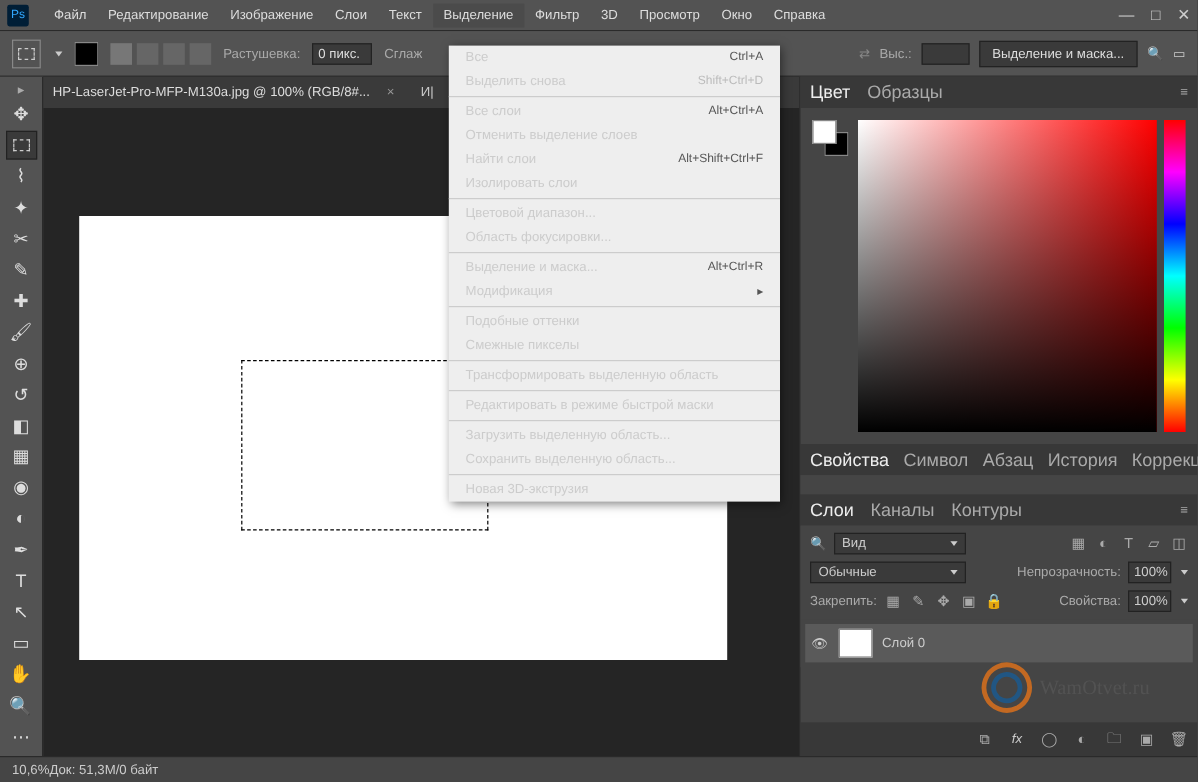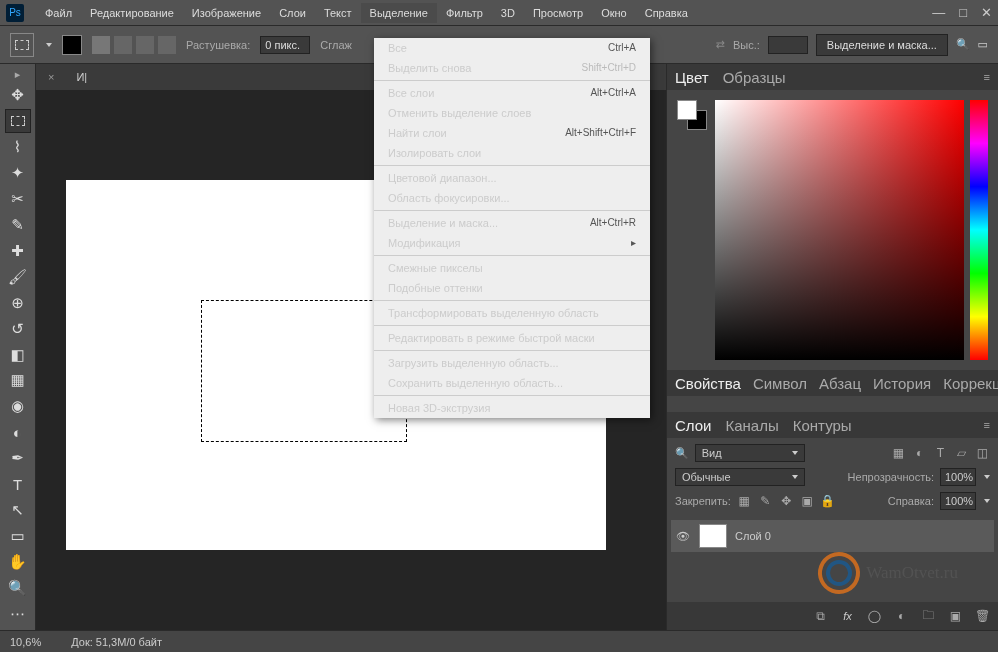--- a/index.html
+++ b/index.html
@@ -62,21 +62,21 @@
 .mini{width:15px;height:15px;color:#aaa;display:flex;align-items:center;justify-content:center;font-size:12px}
 .num{background:#3a3a3a;border:1px solid #222;padding:2px 4px;width:36px;text-align:right}
 .layer-list{background:#454545;padding:4px;display:flex;flex-direction:column;gap:4px}
 .layer{background:#5a5a5a;display:flex;align-items:center;gap:8px;padding:4px}
 .eye{width:16px;text-align:center}
 .thumb{width:28px;height:24px;background:#fff;border:1px solid #888}
 .watermark{position:absolute;right:40px;bottom:58px;display:flex;align-items:center;gap:6px;opacity:0.85;pointer-events:none}
 .wm-logo{width:42px;height:42px;border:4px solid #d9701c;border-radius:50%;position:relative;transform:rotate(20deg)}
 .wm-logo::after{content:"";position:absolute;inset:4px;border:4px solid #1b5a8e;border-radius:50%}
 .wm-text{font-size:17px;color:#555;font-family:Georgia,serif}
-.status{height:22px;background:#454545;display:flex;align-items:center;padding:0 10px;gap:30px;border-top:1px solid #2a2a2a}
+.status{height:22px;background:#454545;display:flex;align-items:center;padding:0 10px;border-top:1px solid #2a2a2a}
 .layer-bottom{height:28px;background:#383838;display:flex;align-items:center;justify-content:flex-end;gap:12px;padding:0 8px}
 </style>
 </head>
 <body>
 
 <div class="titlebar">
   <div class="ps-logo">Ps</div>
   <div class="menubar">
     <div class="menu-item">Файл</div>
     <div class="menu-item">Редактирование</div>
@@ -145,20 +145,21 @@
     <div class="tool">T</div>
     <div class="tool">↖</div>
     <div class="tool">▭</div>
     <div class="tool">✋</div>
     <div class="tool">🔍</div>
     <div class="tool">⋯</div>
   </div>
 
   <div class="canvas-area">
     <div class="tabbar">
+      <span class="doc-tab">HP-LaserJet-Pro-MFP-M130a.jpg @ 100% (RGB/8#...</span>
       <span class="tab-close">×</span>
       <span style="margin-left:12px">И|</span>
     </div>
     <div class="canvas-wrap">
       <div class="art"></div>
       <div class="marquee"></div>
     </div>
   </div>
 
   <div class="panels">
@@ -215,21 +216,21 @@
           <div class="caret"></div>
       </div>
       <div class="row">
         <span class="opt-label">Закрепить:</span>
         <div class="mini">▦</div>
         <div class="mini">✎</div>
         <div class="mini">✥</div>
         <div class="mini">▣</div>
         <div class="mini">🔒</div>
         <div style="flex:1"></div>
-        <span class="opt-label">Справка:</span>
+        <span class="opt-label">Свойства:</span>
         <div class="num">100%</div>
           <div class="caret"></div>
       </div>
     </div>
     <div class="layer-list">
       <div class="layer">
         <div class="eye">👁</div>
         <div class="thumb"></div>
         <span>Слой 0</span>
       </div>
@@ -293,25 +294,25 @@
     <div class="dd-item">
       <span>Выделение и маска...</span>
       <span>Alt+Ctrl+R</span>
     </div>
     <div class="dd-item">
       <span>Модификация</span>
       <span>▸</span>
     </div>
     <div class="dd-sep"></div>
     <div class="dd-item">
+      <span>Подобные оттенки</span>
+      <span></span>
+    </div>
+    <div class="dd-item">
       <span>Смежные пикселы</span>
-      <span></span>
-    </div>
-    <div class="dd-item">
-      <span>Подобные оттенки</span>
       <span></span>
     </div>
     <div class="dd-sep"></div>
     <div class="dd-item">
       <span>Трансформировать выделенную область</span>
       <span></span>
     </div>
     <div class="dd-sep"></div>
     <div class="dd-item">
       <span>Редактировать в режиме быстрой маски</span>

